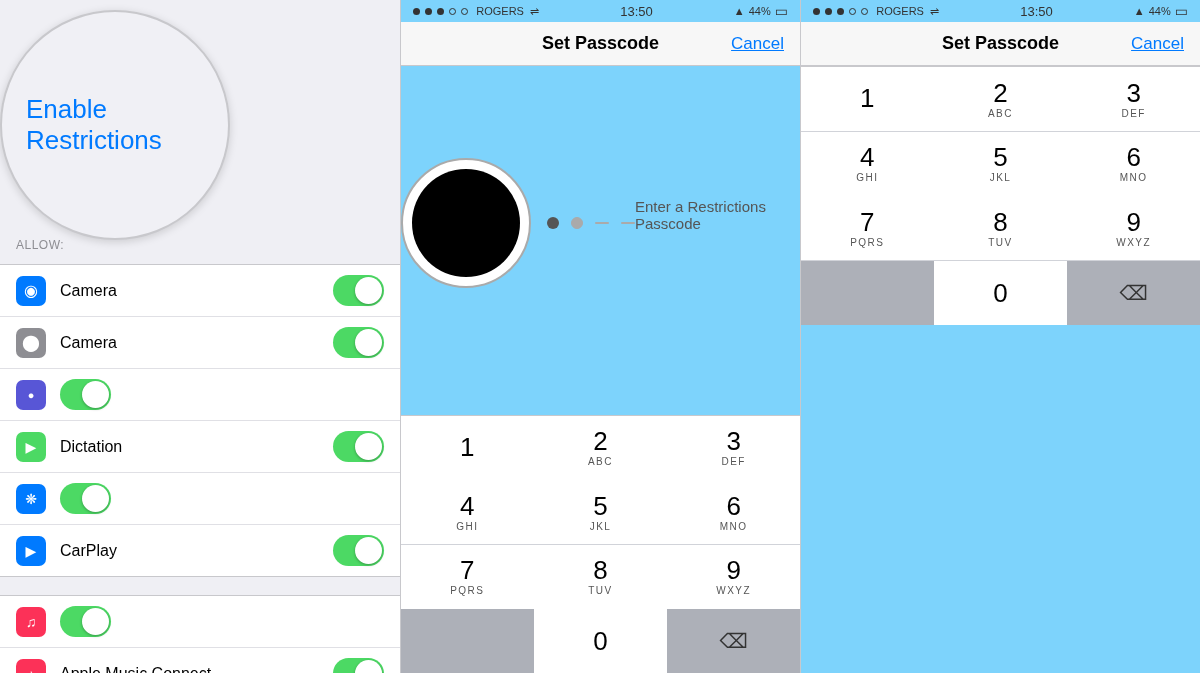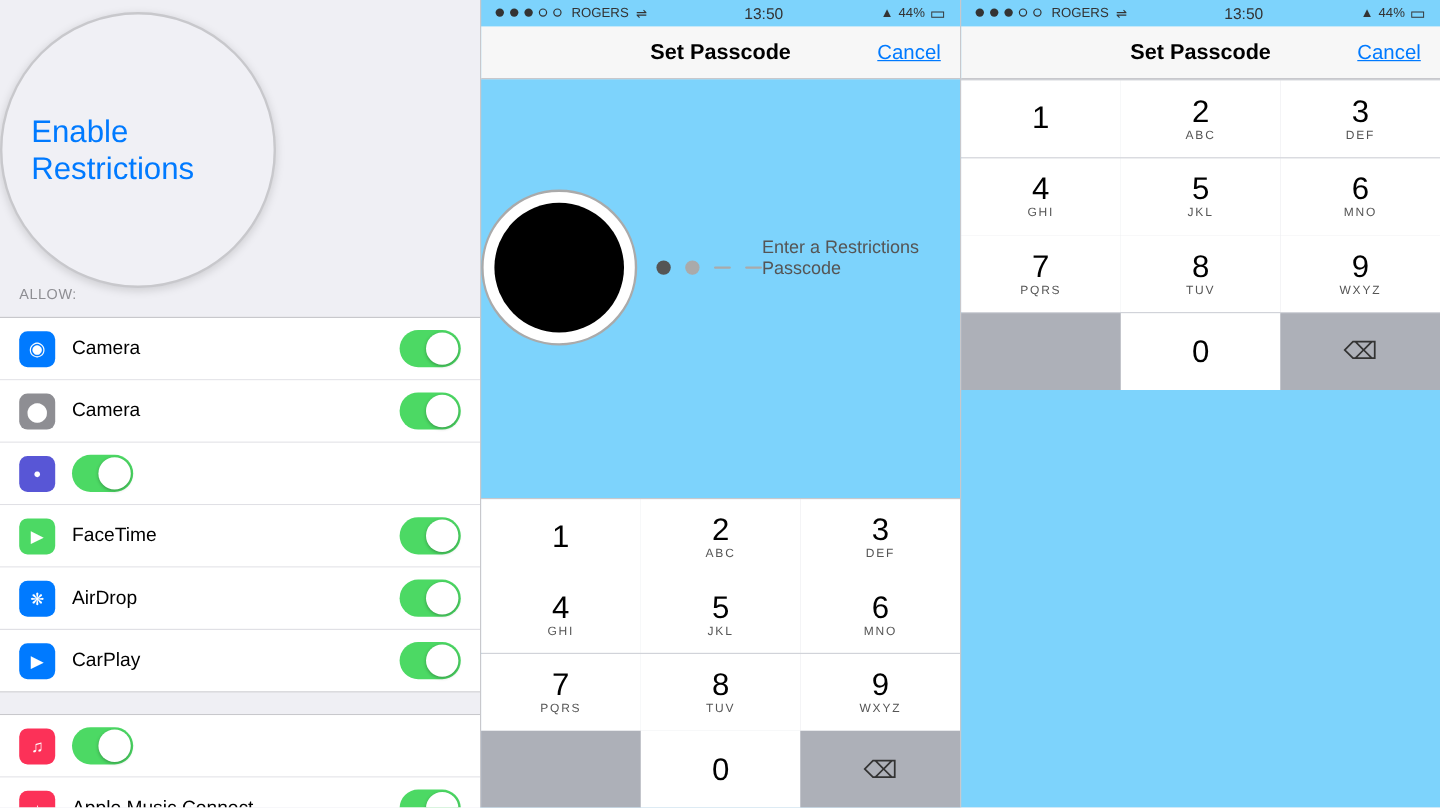--- a/index.html
+++ b/index.html
@@ -299,27 +299,26 @@
         <div class="toggle"></div>
       </div>
 
       <div class="settings-row">
         <div class="row-icon icon-siri" style="font-size:11px;">●</div>
         <div class="toggle"></div>
       </div>
 
       <div class="settings-row">
         <div class="row-icon icon-facetime">▶</div>
-        <span class="row-label">FaceTime</span>
+        <span class="row-label">Dictation</span>
         <div class="toggle"></div>
       </div>
 
       <div class="settings-row">
         <div class="row-icon icon-airdrop">❋</div>
-        <span class="row-label">AirDrop</span>
         <div class="toggle"></div>
       </div>
 
       <div class="settings-row">
         <div class="row-icon icon-carplay">▶</div>
         <span class="row-label">CarPlay</span>
         <div class="toggle"></div>
       </div>
     </div>
 

